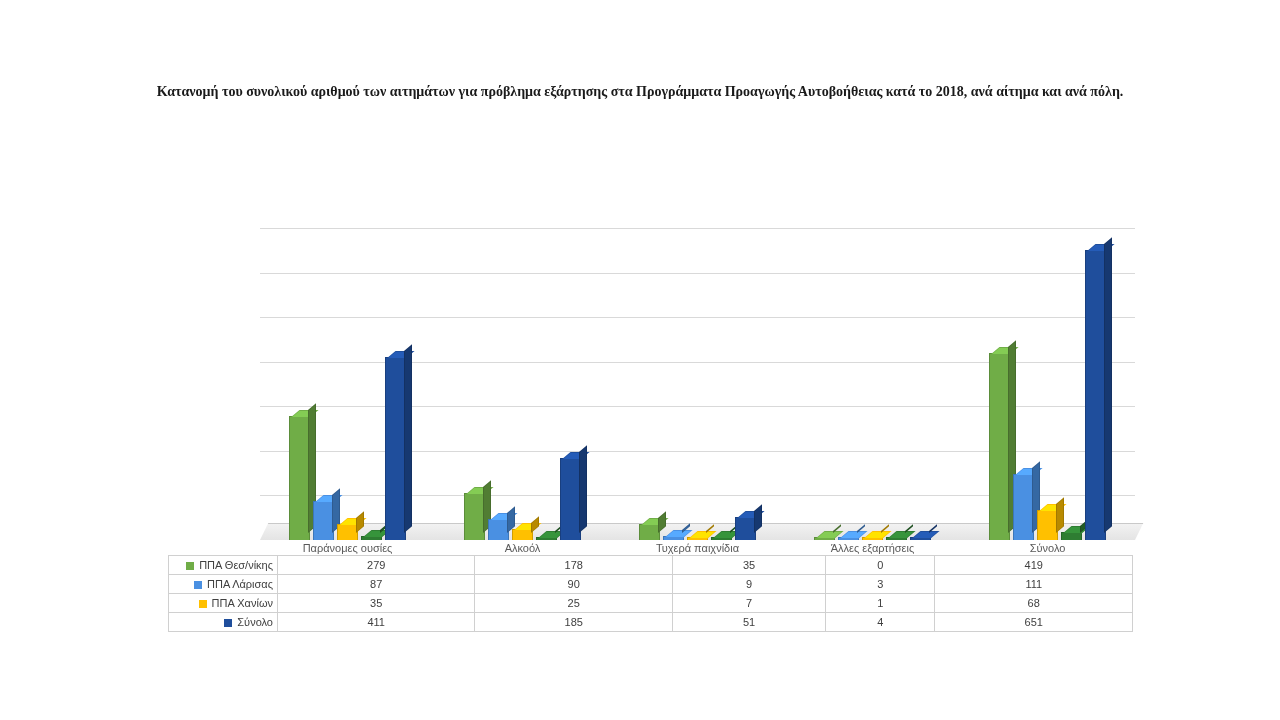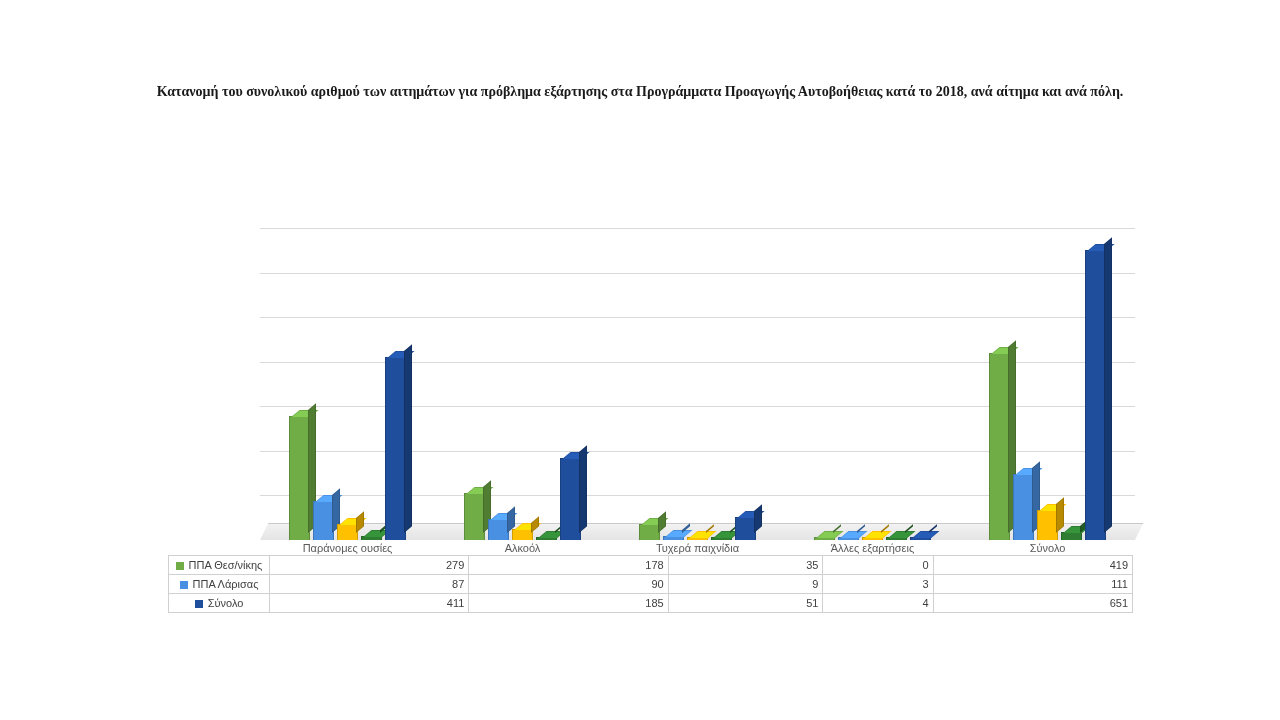--- a/index.html
+++ b/index.html
@@ -153,27 +153,27 @@
     top: 355px;
     width: 965px;
     border-collapse: collapse;
     font-size: 11px;
     color: #404040;
   }
   .data-table td {
     border: 1px solid #d0d0d0;
     height: 18px;
     padding: 0 4px;
-    text-align: right;
+    text-align: center;
     white-space: nowrap;
   }
   .data-table td.series-cell {
     width: 92px;
-    text-align: center;
-    padding-left: 4px;
+    text-align: right;
+    padding-left: 12px;
   }
   .swatch {
     display: inline-block;
     width: 8px;
     height: 8px;
     margin-right: 5px;
     vertical-align: -1px;
   }
 </style>
 </head>
@@ -330,20 +330,28 @@
           </tr>
           <tr>
             <td class="series-cell"><span class="swatch" style="background: rgb(74, 144, 226);"></span>ΠΠΑ Λάρισας</td>
             <td>87</td>
             <td>90</td>
             <td>9</td>
             <td>3</td>
             <td>111</td>
           </tr>
           <tr>
+            <td class="series-cell"><span class="swatch" style="background: rgb(255, 192, 0);"></span>ΠΠΑ Χανίων</td>
+            <td>35</td>
+            <td>25</td>
+            <td>7</td>
+            <td>1</td>
+            <td>68</td>
+          </tr>
+          <tr>
             <td class="series-cell"><span class="swatch" style="background: rgb(31, 78, 156);"></span>Σύνολο</td>
             <td>411</td>
             <td>185</td>
             <td>51</td>
             <td>4</td>
             <td>651</td>
           </tr>
         </tbody>
     </table>
 

